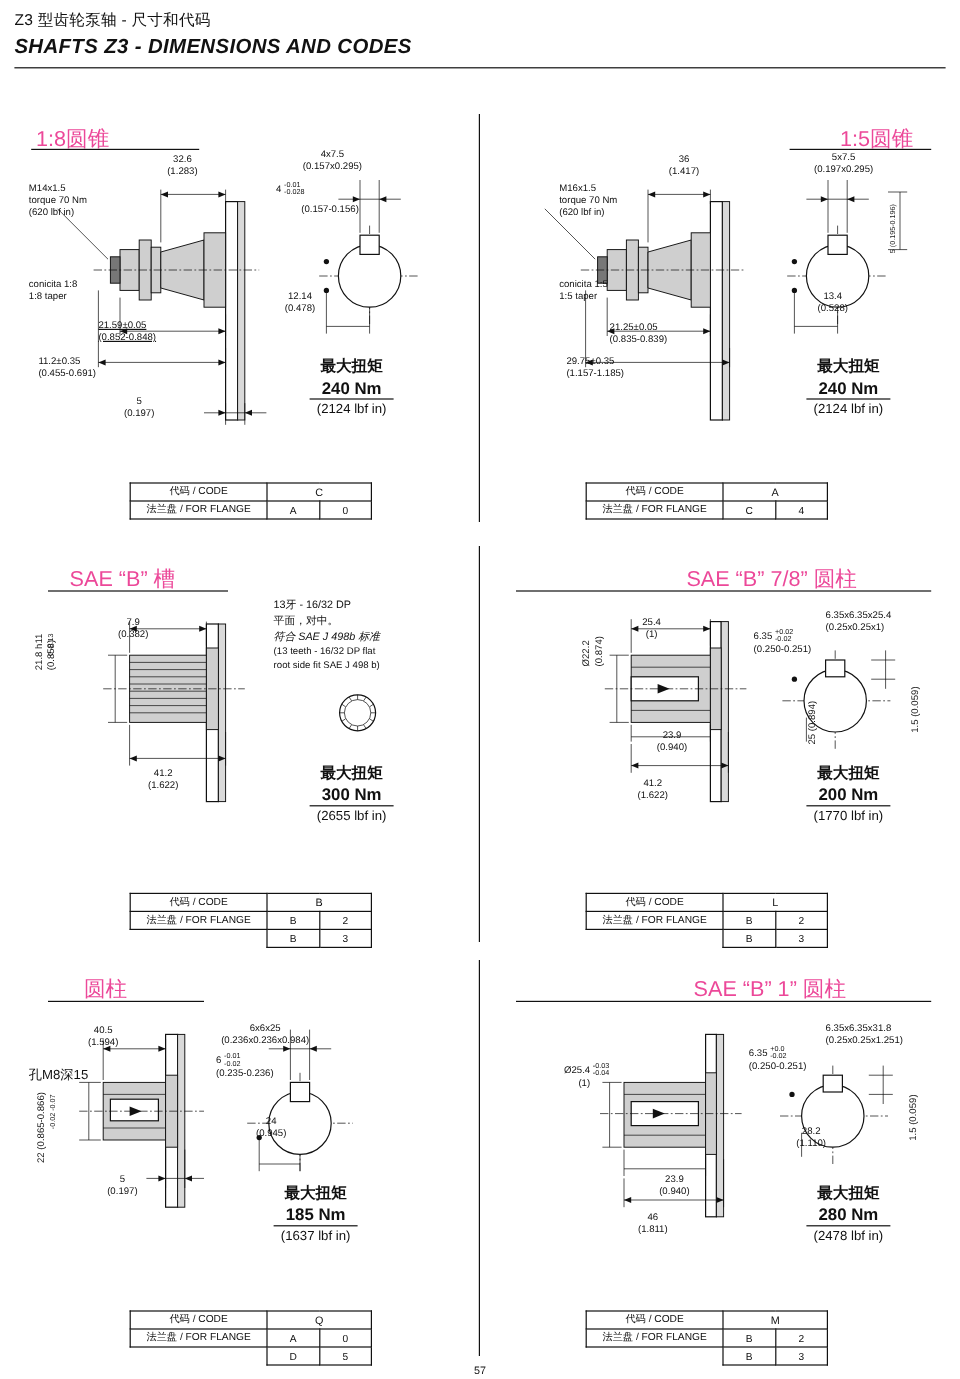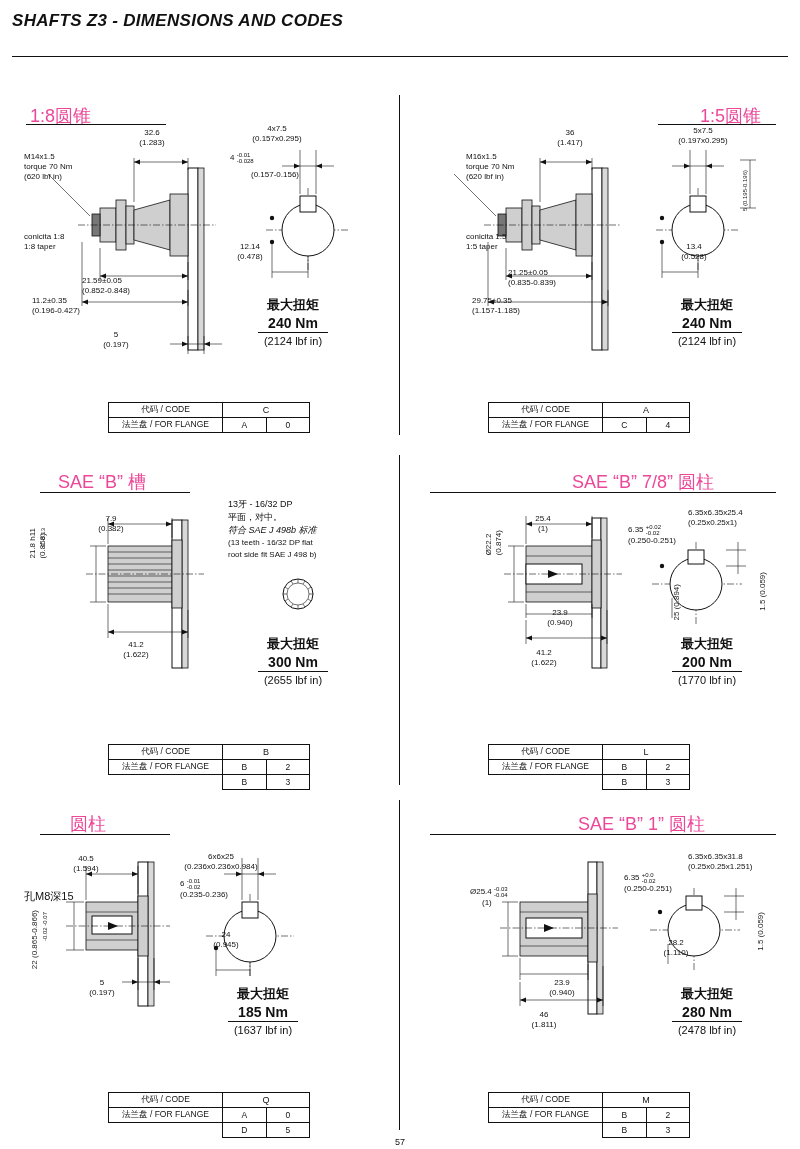--- a/index.html
+++ b/index.html
@@ -51,20 +51,21 @@
   .dot{fill:#111;}
 
   .pgnum{position:absolute;left:0;right:0;bottom:2px;text-align:center;font-size:9px;color:#111;}
 </style>
 </head>
 <body>
 
 <div class="page">
 
   <div class="hdr">
+    <div class="cn">Z3 型齿轮泵轴 - 尺寸和代码</div>
     <div class="en">SHAFTS Z3 - DIMENSIONS AND CODES</div>
   </div>
   <div class="rule" style="left:12px;top:56px;width:776px;height:1.4px;"></div>
 
   <div class="vrule" style="left:399px;top:95px;height:340px;"></div>
   <div class="vrule" style="left:399px;top:455px;height:330px;"></div>
   <div class="vrule" style="left:399px;top:800px;height:330px;"></div>
 
   <div class="panel" style="left:30px;top:104px;">
     <div class="sect-title">1:8圆锥</div>
@@ -149,25 +150,25 @@
     <span class="tiny" style="display:inline-block;vertical-align:middle;line-height:1;">
       <span>-0.01</span><br><span>-0.028</span>
     </span>
   </div>
   <div class="dim" style="left:216px;top:170px;padding-left:35px;">
     <span>(0.157-0.156)</span>
   </div>
   <div class="dim c" style="left:222px;top:242px;width:56px;">
     <span>12.14</span><br><span>(0.478)</span>
   </div>
-  <div class="dim" style="left:82px;top:276px;">
+  <div class="dim" style="left:82px;top:266px;text-decoration:underline;">
     <span>21.59±0.05</span><br><span>(0.852-0.848)</span>
   </div>
   <div class="dim" style="left:32px;top:296px;">
-    <span>11.2±0.35</span><br><span>(0.196-0.427)</span>
+    <span>11.2±0.35</span><br><span>(0.455-0.691)</span>
   </div>
   <div class="dim c" style="left:96px;top:330px;width:40px;">
     <span>5</span><br><span>(0.197)</span>
   </div>
 
   <div class="torque" style="left:218px;top:296px;">
     <div class="lbl">最大扭矩</div>
     <div class="val">240 Nm</div>
     <div class="imp">(2124 lbf in)</div>
   </div>

